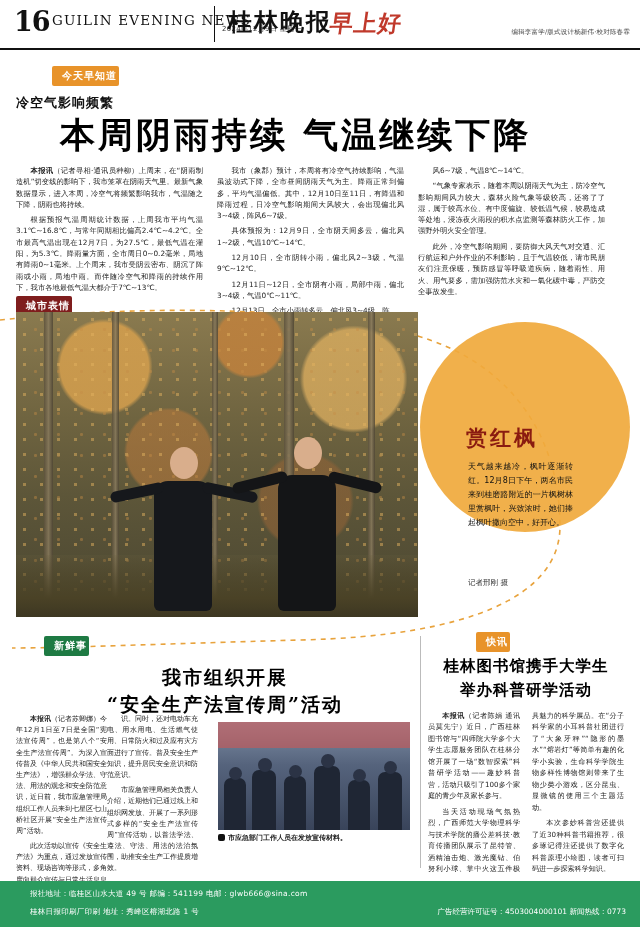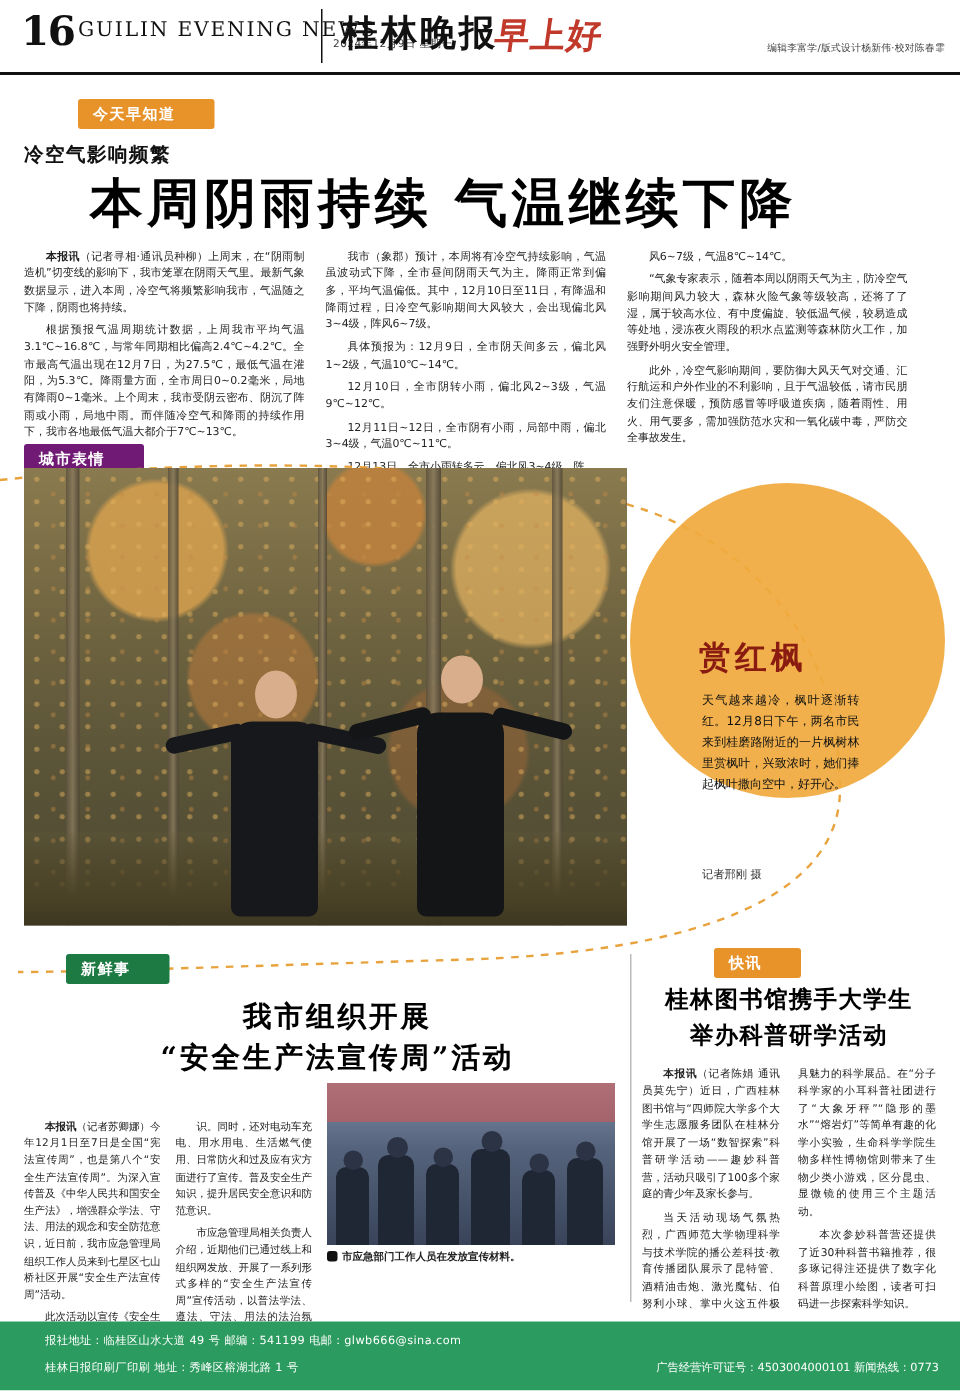--- a/index.html
+++ b/index.html
@@ -49,25 +49,25 @@
   }
   .rule-v{
     position:absolute;left:214px;top:6px;width:1px;height:36px;background:#111;
   }
 
   
   .tag{
     position:absolute;
     background:#e8a33d;color:#fff;
     font-size:10px;font-weight:bold;
-    padding:3px 26px 3px 10px;
+    padding:3px 2px 3px 10px;
     letter-spacing:1px;
     border-radius:2px;
   }
-  .tag.green{background:#701a75;}
+  .tag.green{background:#7f1d1d;}
   .tag.orange{background:#e8932a;}
   .tag.dkgreen{background:#1e7a43;}
 
   
   .kicker{
     position:absolute;left:16px;top:94px;
     font-size:13px;font-weight:bold;color:#111;letter-spacing:1px;
     font-family:"DejaVu Serif","Liberation Serif",serif;
   }
   .headline{
@@ -150,22 +150,22 @@
     position:absolute;left:40px;top:665px;width:370px;text-align:center;
     font-family:"DejaVu Serif","Liberation Serif",serif;
     font-size:19px;font-weight:bold;letter-spacing:2px;color:#000;
   }
   .bl-title2{
     position:absolute;left:40px;top:692px;width:370px;text-align:center;
     font-family:"DejaVu Serif","Liberation Serif",serif;
     font-size:19px;font-weight:bold;letter-spacing:2px;color:#000;
   }
   .bl-cols{
-    position:absolute;left:16px;top:746px;width:192px;height:145px;
-    display:flex;gap:10px;
+    position:absolute;left:16px;top:714px;width:192px;height:145px;
+    display:flex;
   }
   .bl-col{width:91px;font-size:7px;line-height:1.6;color:#222;text-align:justify;}
 
   .bl-photo{
     position:absolute;left:218px;top:722px;width:192px;height:108px;
     overflow:hidden;background:#3c4a63;
   }
   .bl-photo-bg{position:absolute;inset:0;
     background:
       linear-gradient(180deg,#7f8fa6 0%,#55637c 40%,#39445a 100%);

